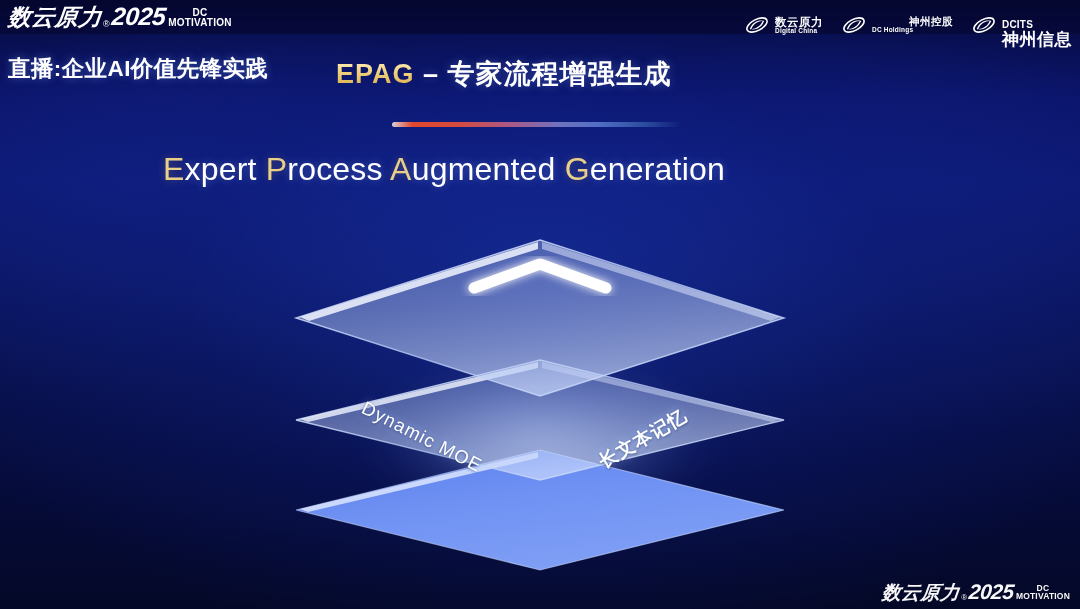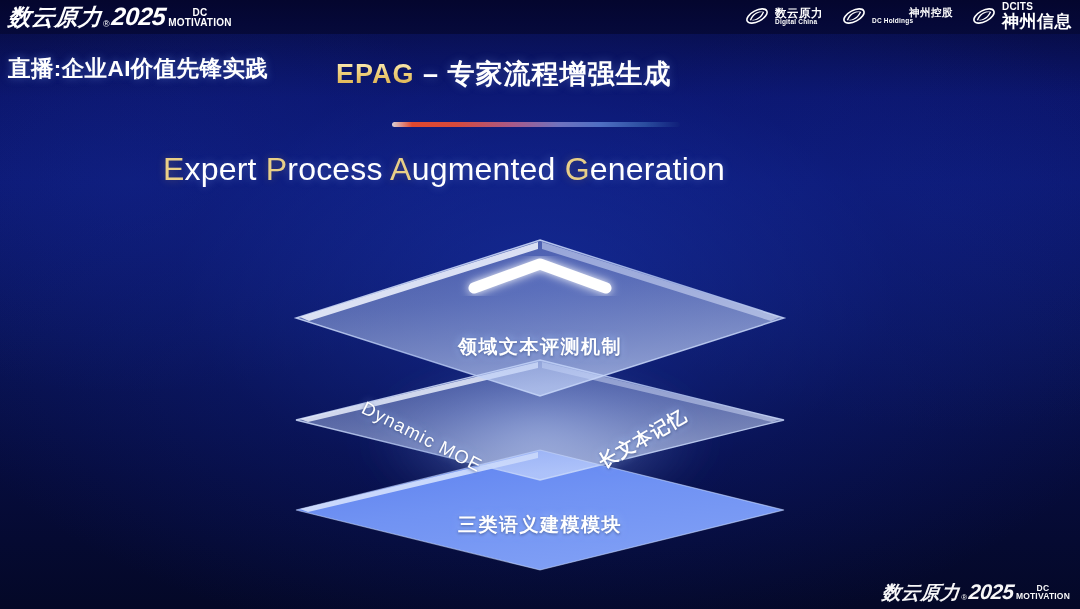--- a/index.html
+++ b/index.html
@@ -120,21 +120,21 @@
   }
   .corp-en {
     color: #ffffff;
     font-size: 6.5px;
     font-weight: 700;
     letter-spacing: 0.2px;
     white-space: nowrap;
   }
   .corp-text.flip .corp-cn { font-size: 10.5px; margin-left: 37px; }
   .corp-logo.dcits .corp-cn { font-size: 17px; letter-spacing: 0.5px; }
-  .corp-logo.dcits .corp-en { font-size: 10px; font-weight: 700; }
+  .corp-logo.dcits .corp-en { font-size: 10px; font-weight: 700; margin-top: 18px; }
 
   
   #live-title {
     position: absolute;
     left: 8px; top: 53px;
     font-size: 22.5px;
     font-weight: 700;
     color: #ffffff;
     letter-spacing: 0.4px;
     white-space: nowrap;
@@ -378,27 +378,25 @@
         <path d="M264 18 L508 96 L264 174 L20 96 Z" fill="none" stroke="url(#gEdge)" stroke-width="1.4"></path>
         <path d="M24 95 L262 20 L262 27 L33 99 Z" fill="#f2f6ff" opacity="0.85"></path>
         <path d="M504 95 L266 20 L266 27 L495 99 Z" fill="#e3ecff" opacity="0.5"></path>
       </g>
 
       <g filter="url(#softGlow)">
         <path d="M198 66 L264 42 L330 66" fill="none" stroke="#ffffff" stroke-width="11" stroke-linecap="round" stroke-linejoin="round"></path>
       </g>
     </svg>
 
-    <div class="layer-label" id="label-top">领域文本评测机制</div>
 
     <div class="layer-label" id="label-mid-left">Dynamic MOE</div>
 
     <div class="layer-label" id="label-mid-right">长文本记忆</div>
 
-    <div class="layer-label" id="label-bottom">三类语义建模模块</div>
 
   </div>
 
   <div id="brand-bottom" class="brand">
     <span class="cn">数云原力</span>
     <span class="reg">®</span>
     <span class="yr">2025</span>
     <span class="dcm">
       <span>DC</span><br>
       <span>MOTIVATION</span>

